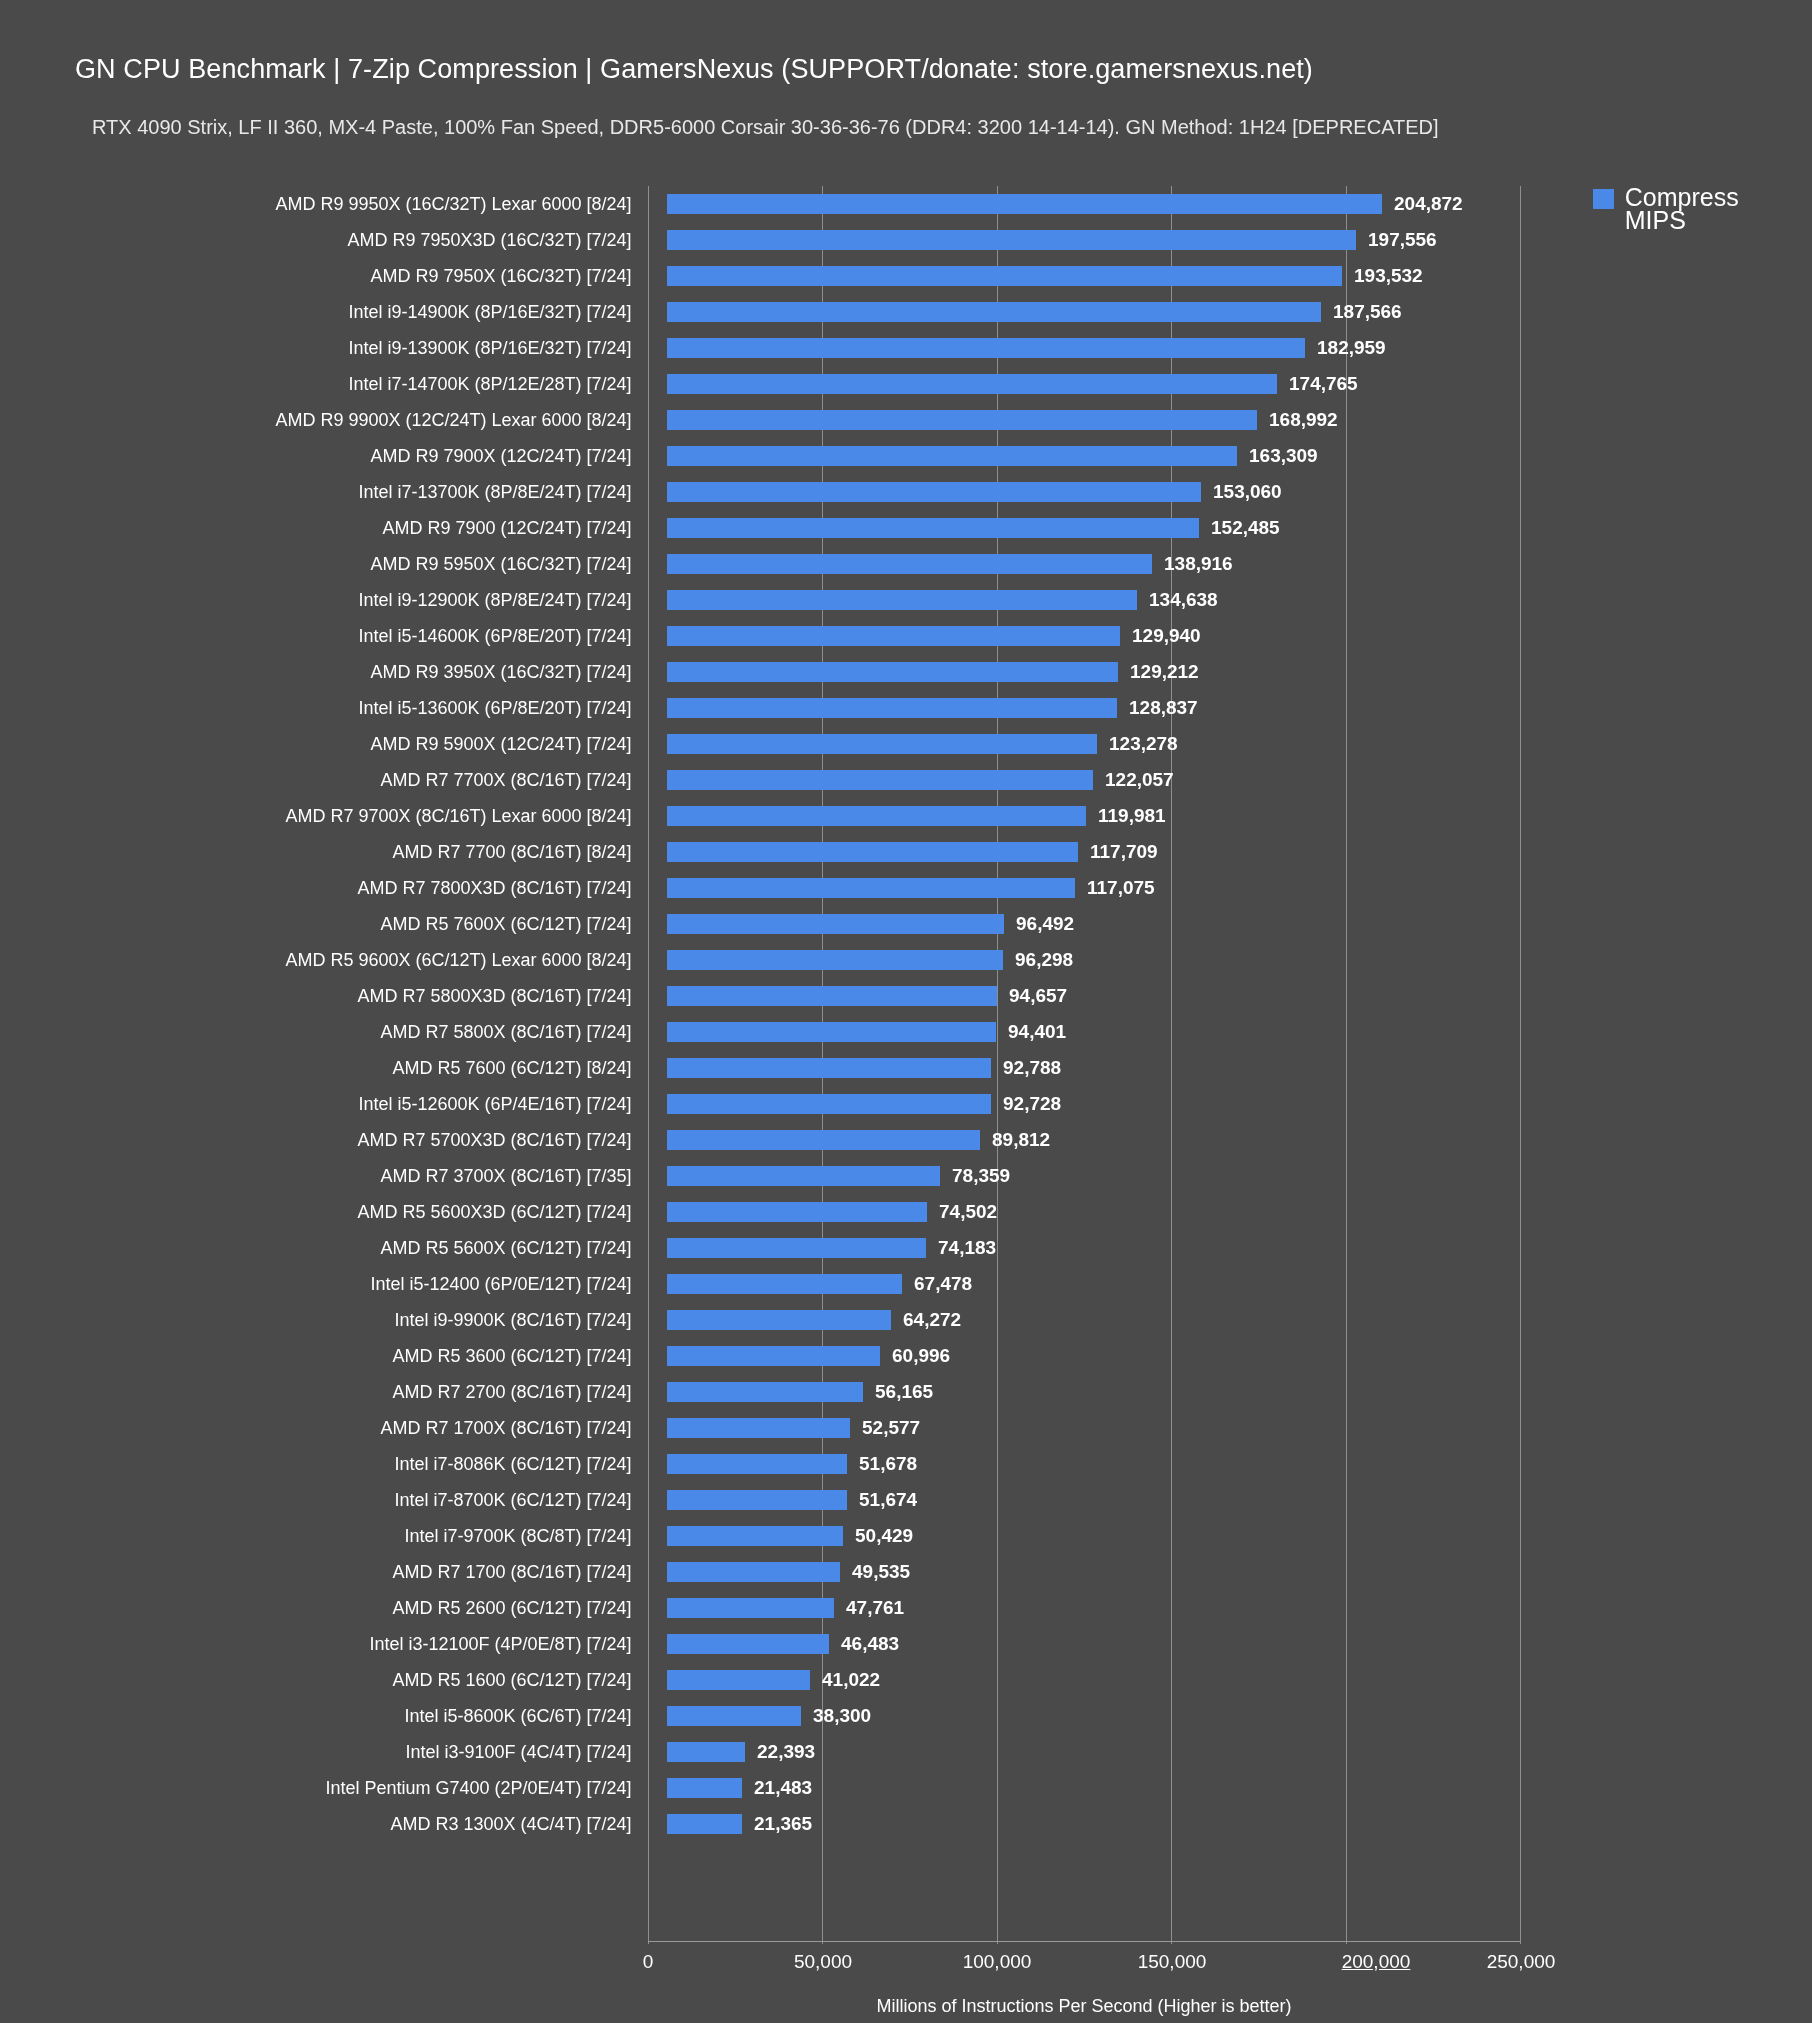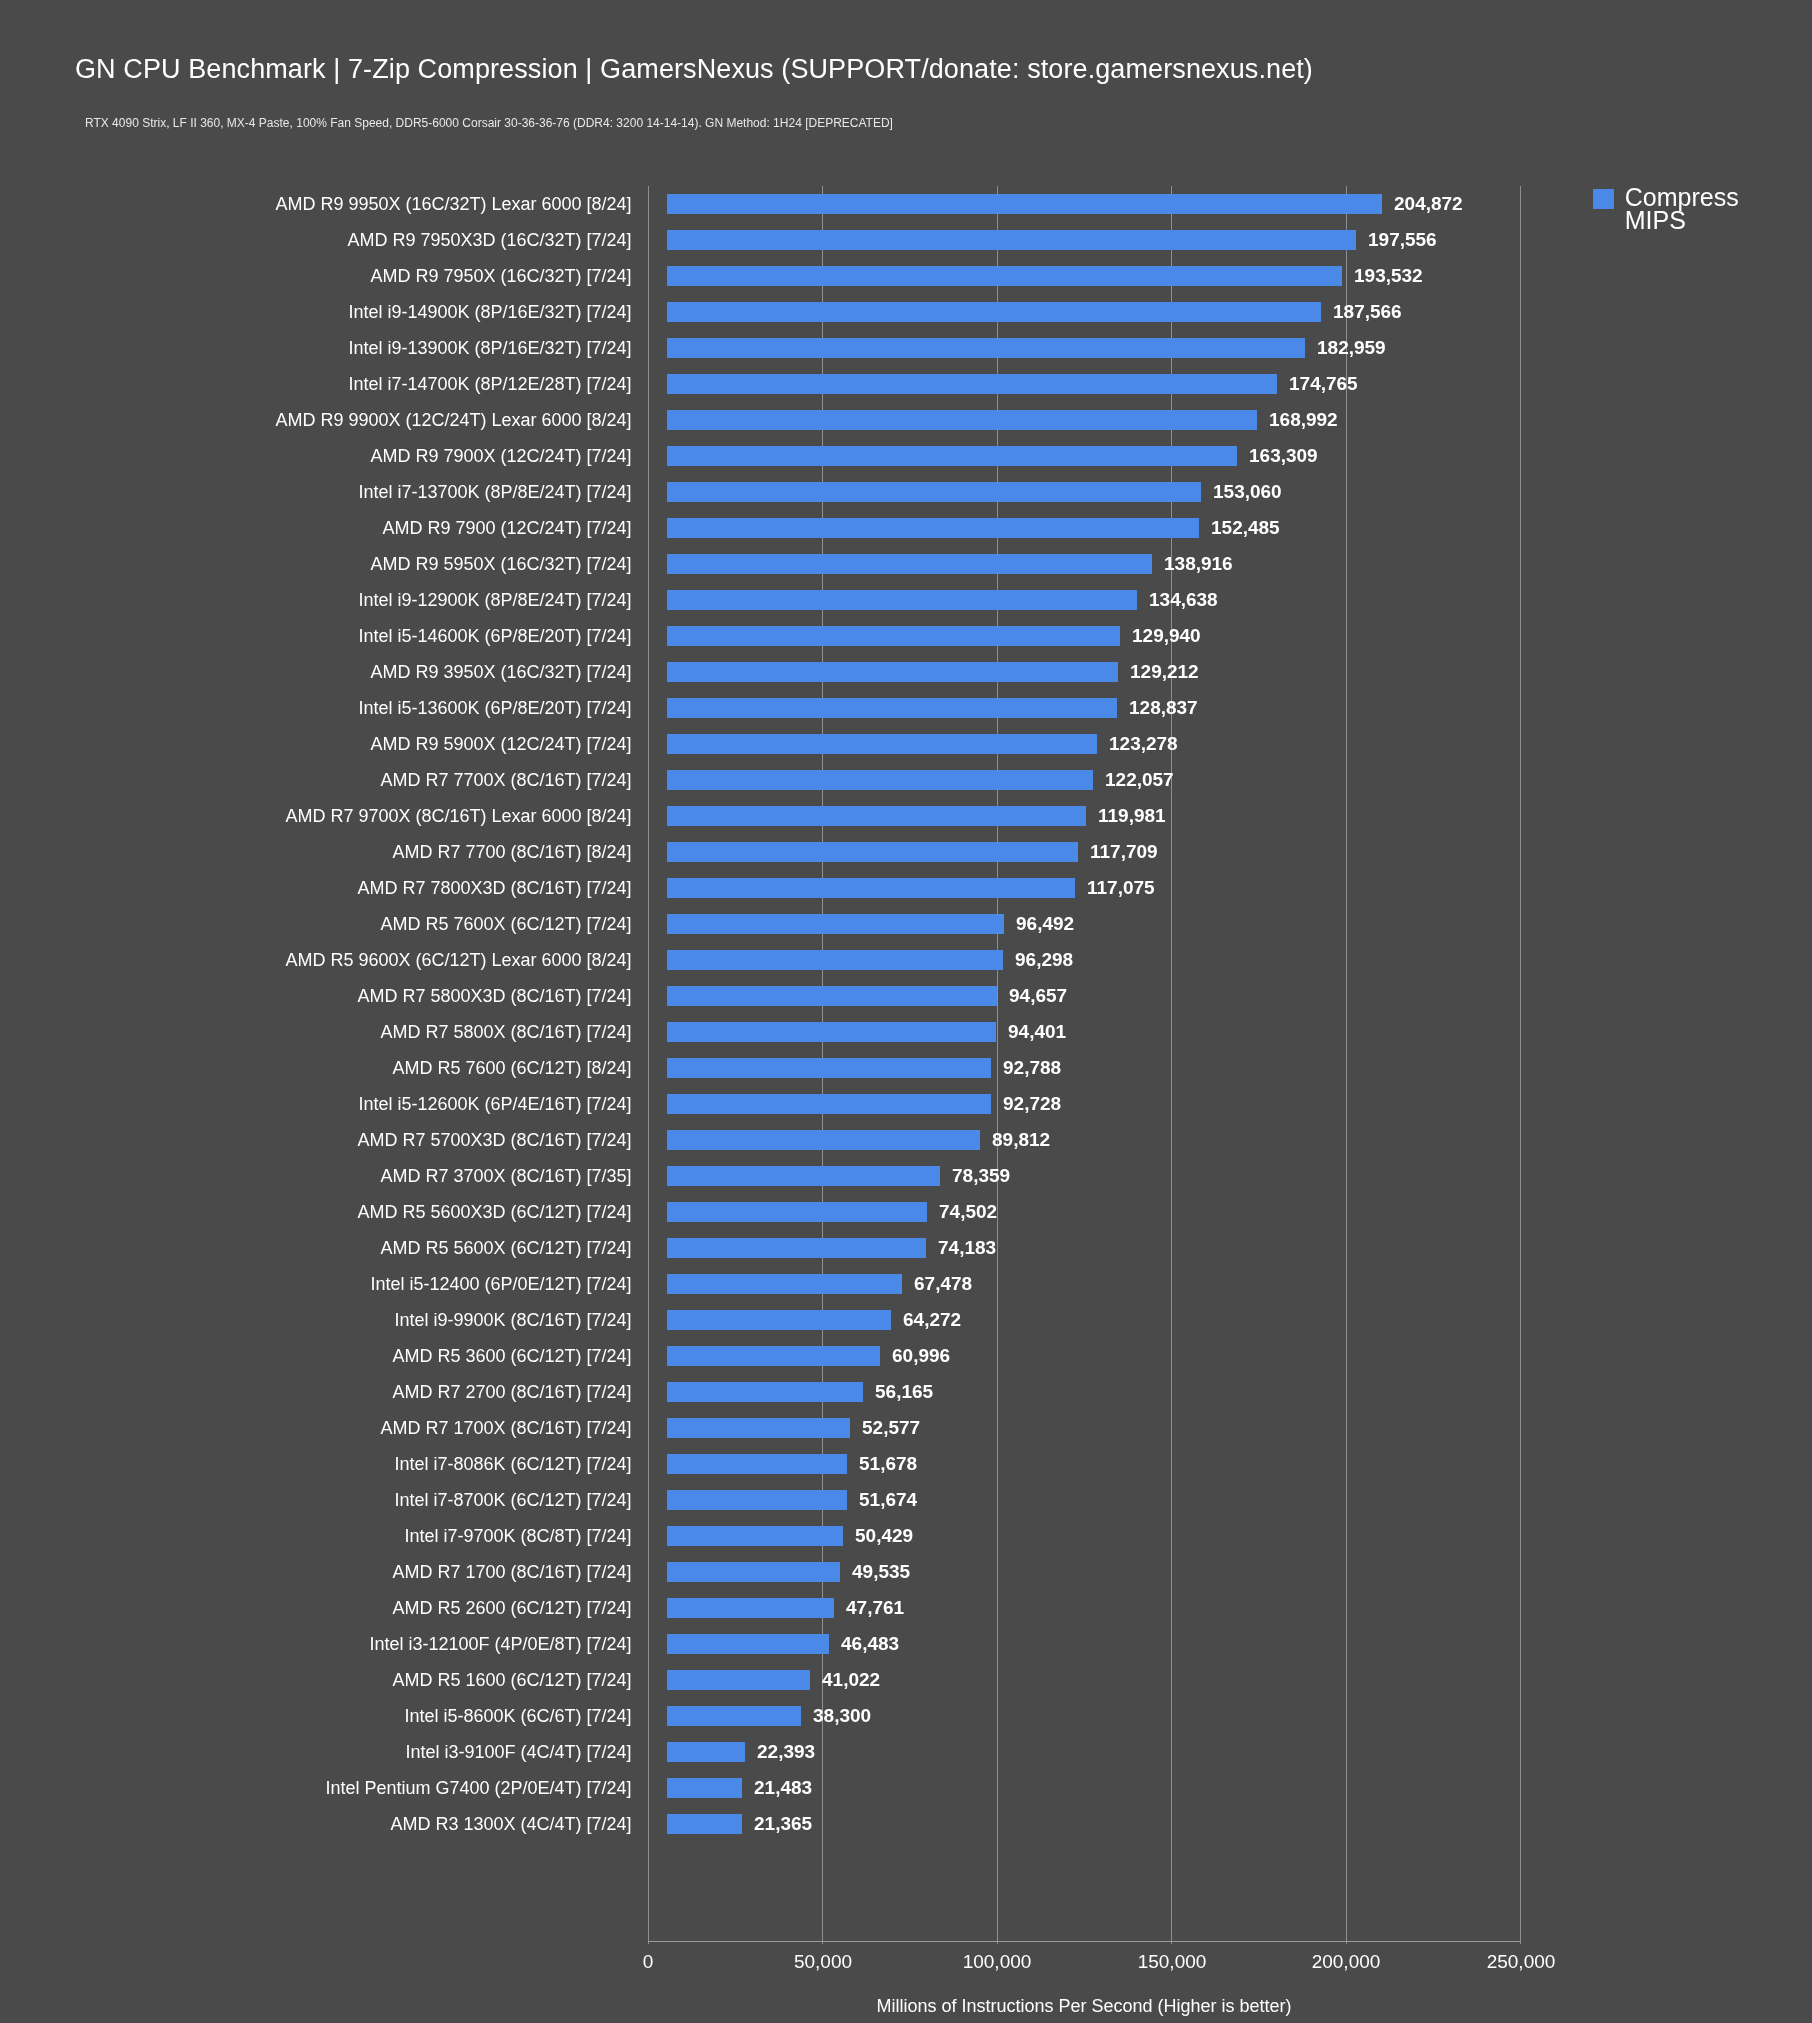--- a/index.html
+++ b/index.html
@@ -25,23 +25,23 @@
     position: absolute;
     left: 75px;
     top: 54px;
     font-size: 27px;
     color: #ffffff;
     letter-spacing: 0.1px;
     white-space: nowrap;
   }
   .subtitle {
     position: absolute;
-    left: 85px;
+    left: 92px;
     top: 116px;
-    font-size: 12px;
+    font-size: 20px;
     color: #e8e8e8;
     white-space: nowrap;
   }
   .legend {
     position: absolute;
     left: 1593px;
     top: 186px;
     display: flex;
     align-items: flex-start;
     gap: 11.2px;
@@ -496,20 +496,20 @@
             <div class="bar-value">21,365</div>
           </div>
         </div>
       </div>
     <div class="axis-base"></div>
     <div id="ticks">
         <div class="tick-label" style="left: 648px;">0</div>
         <div class="tick-label" style="left: 823px;">50,000</div>
         <div class="tick-label" style="left: 997px;">100,000</div>
         <div class="tick-label" style="left: 1172px;">150,000</div>
-        <div class="tick-label" style="left: 1346px;">200,000</div>
+        <div class="tick-label" style="left: 1376px; text-decoration: underline;">200,000</div>
         <div class="tick-label" style="left: 1521px;">250,000</div>
       </div>
     <div class="xlabel">Millions of Instructions Per Second (Higher is better)</div>
   </div>
 
 </div>
 
 
 </body></html>

